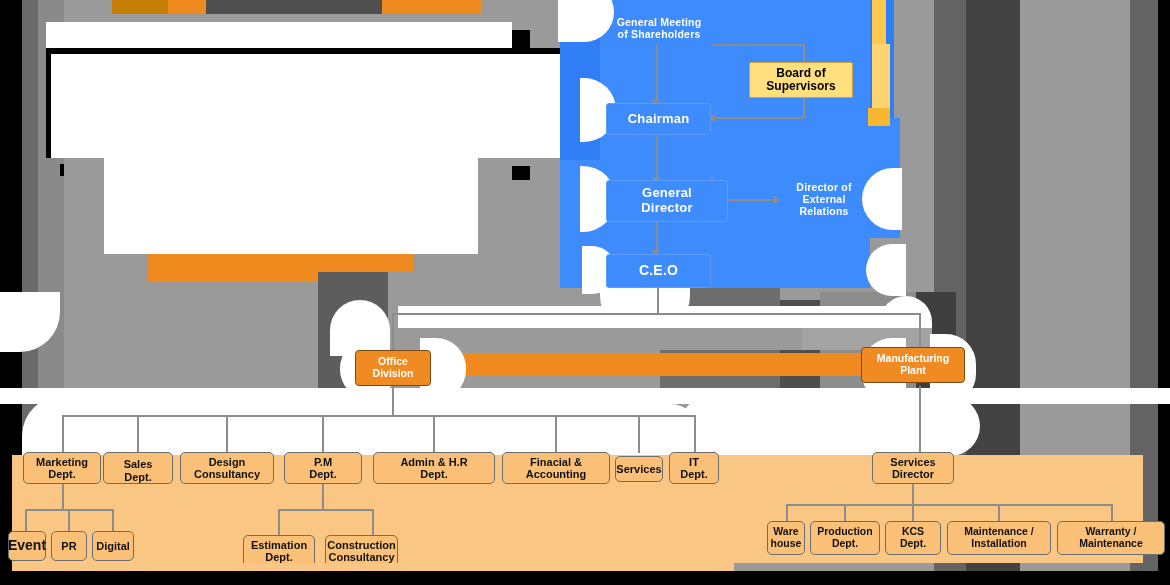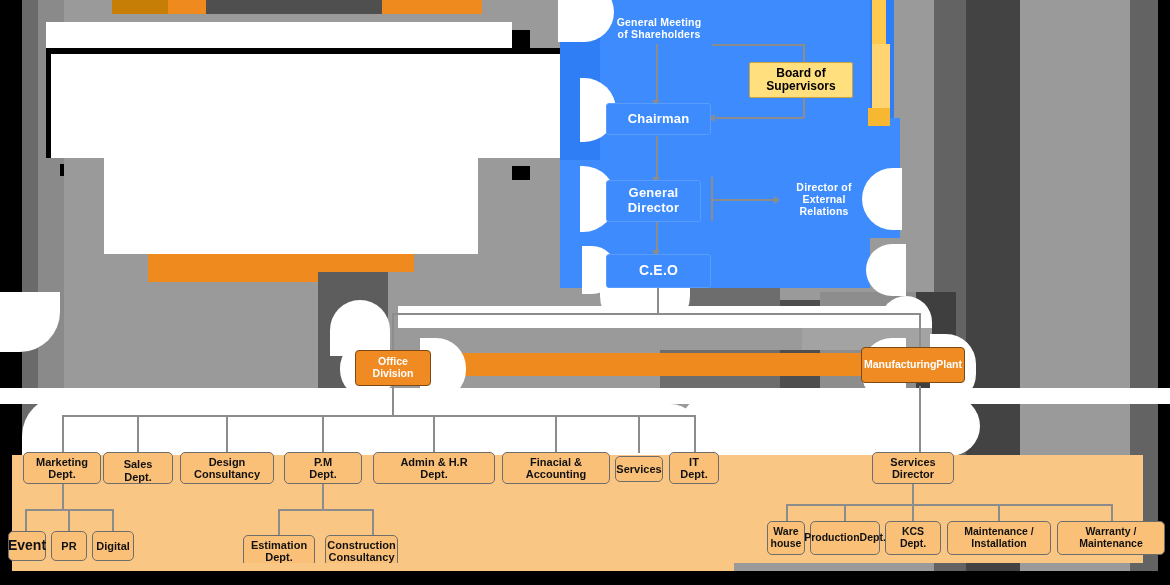--- a/index.html
+++ b/index.html
@@ -124,21 +124,21 @@
 
   <div class="box box-yellow" style="left:749px;top:62px;width:104px;height:36px;font-size:12px;flex-direction:column;">
     <span>Board of</span>
     <span>Supervisors</span>
   </div>
 
   <div class="box box-blue" style="left:606px;top:103px;width:105px;height:32px;font-size:13px;">
     <span>Chairman</span>
   </div>
 
-  <div class="box box-blue" style="left:606px;top:180px;width:95px;height:42px;font-size:13px;flex-direction:column;">
+  <div class="box box-blue" style="left:606px;top:180px;width:122px;height:42px;font-size:13px;flex-direction:column;">
     <span>General</span>
     <span>Director</span>
   </div>
 
   <div class="box box-blue noborder" style="left:772px;top:176px;width:104px;height:48px;font-size:10.5px;flex-direction:column;">
     <span>Director of</span>
     <span>External</span>
     <span>Relations</span>
   </div>
 
@@ -164,21 +164,21 @@
   <div class="blob" style="left:340px;top:340px;width:56px;height:58px;border-radius:30px;"></div>
   <div class="blob" style="left:420px;top:338px;width:46px;height:62px;border-radius:0 30px 30px 0;"></div>
   <div class="blob" style="left:862px;top:338px;width:44px;height:66px;border-radius:30px 0 0 30px;"></div>
   <div class="blob" style="left:930px;top:334px;width:46px;height:70px;border-radius:0 30px 30px 0;"></div>
 
   <div class="box box-orange" style="left:355px;top:350px;width:76px;height:36px;font-size:10.5px;flex-direction:column;">
     <span>Office</span>
     <span>Division</span>
   </div>
 
-  <div class="box box-orange" style="left:861px;top:347px;width:104px;height:36px;font-size:10.5px;flex-direction:row;">
+  <div class="box box-orange" style="left:861px;top:347px;width:104px;height:36px;font-size:10.5px;flex-direction:column;">
     <span>Manufacturing</span>
     <span>Plant</span>
   </div>
 
   <div class="whiteplate" style="left:0;top:388px;width:1170px;height:16px;"></div>
   <div class="whiteplate" style="left:22px;top:396px;width:140px;height:60px;border-radius:40px 40px 0 0;"></div>
   <div class="whiteplate" style="left:40px;top:404px;width:660px;height:54px;border-radius:30px 30px 0 0;"></div>
   <div class="whiteplate" style="left:680px;top:396px;width:300px;height:60px;border-radius:30px;"></div>
 
   <div class="ln v" style="left:392px;top:386px;width:2px;height:30px;"></div>
@@ -270,21 +270,21 @@
   <div class="ln v" style="left:786px;top:504px;width:2px;height:18px;"></div>
   <div class="ln v" style="left:844px;top:504px;width:2px;height:18px;"></div>
   <div class="ln v" style="left:912px;top:504px;width:2px;height:18px;"></div>
   <div class="ln v" style="left:998px;top:504px;width:2px;height:18px;"></div>
   <div class="ln v" style="left:1111px;top:504px;width:2px;height:18px;"></div>
 
   <div class="box box-tan" style="left:767px;top:521px;width:38px;height:34px;font-size:10.5px;flex-direction:column;">
     <span>Ware</span>
     <span>house</span>
   </div>
-  <div class="box box-tan" style="left:810px;top:521px;width:70px;height:34px;font-size:10.5px;">
+  <div class="box box-tan" style="left:810px;top:521px;width:70px;height:34px;font-size:10.5px;flex-direction:column;">
     <span>Production</span>
     <span>Dept.</span>
   </div>
   <div class="box box-tan" style="left:885px;top:521px;width:56px;height:34px;font-size:10.5px;flex-direction:column;">
     <span>KCS</span>
     <span>Dept.</span>
   </div>
   <div class="box box-tan" style="left:947px;top:521px;width:104px;height:34px;font-size:10.5px;flex-direction:column;">
     <span>Maintenance /</span>
     <span>Installation</span>

